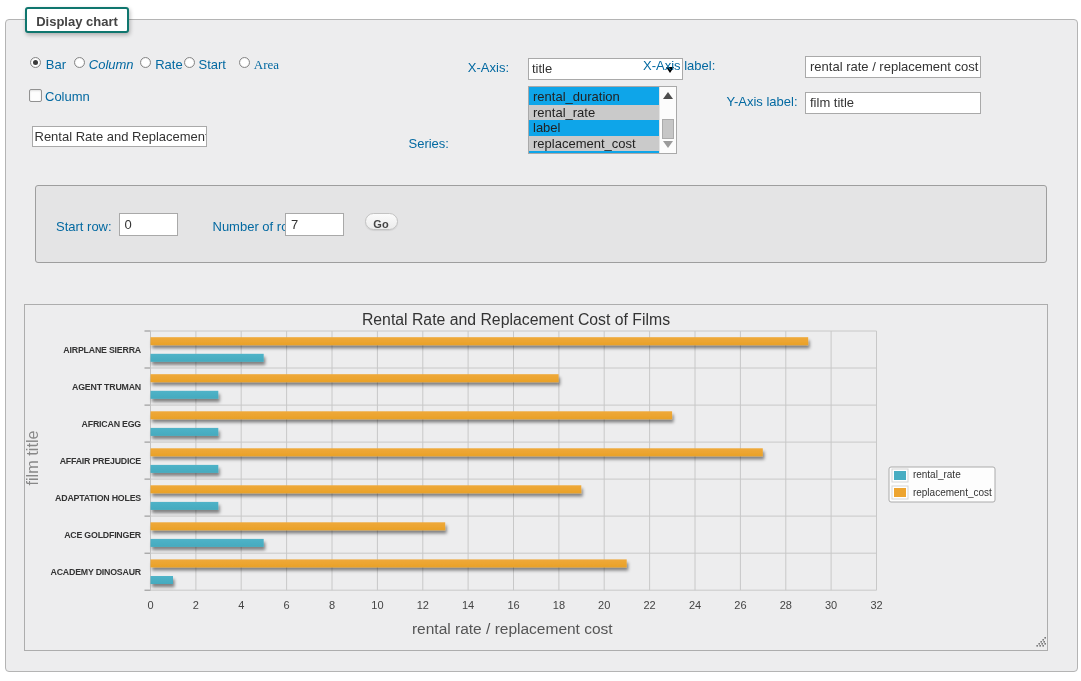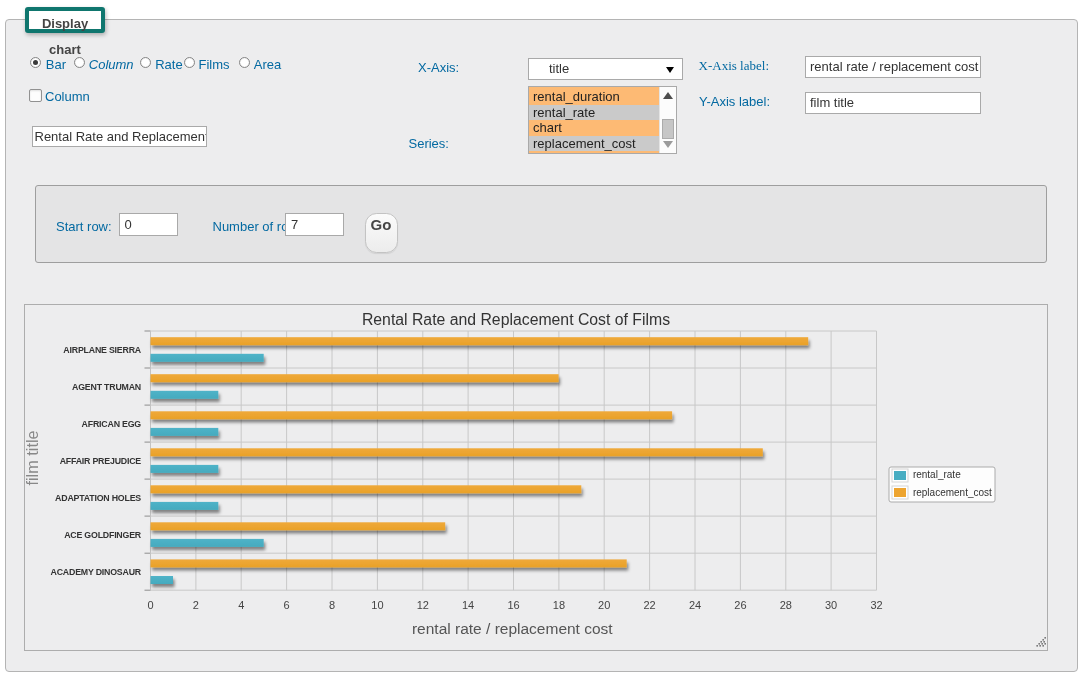--- a/index.html
+++ b/index.html
@@ -1,76 +1,76 @@
 <!DOCTYPE html>
 <html><head><meta charset="utf-8"><title>Display chart</title>
 <style>
 * { margin:0; padding:0; box-sizing:border-box; }
 html,body { width:1081px; height:681px; background:#fff; font-family:"Liberation Sans",sans-serif; position:relative; overflow:hidden; }
 .abs { position:absolute; }
 .fieldset { left:5px; top:19px; width:1073px; height:653px; background:#ededee; border:1px solid #b4b4b4; border-radius:4px; }
-.flegend { left:25px; top:7px; width:80px; height:26px; background:#fff; border:4px solid #0f766e; border-radius:3px; box-shadow:1px 2px 4px rgba(0,0,0,.28); font-size:13px; font-weight:bold; color:#444; line-height:26px; text-align:center; z-index:5; }
+.flegend { left:25px; top:7px; width:104px; height:26px; background:#fff; border:2px solid #0f766e; border-radius:3px; box-shadow:1px 2px 4px rgba(0,0,0,.28); font-size:13px; font-weight:bold; color:#444; line-height:26px; text-align:center; z-index:5; }
 .lbl { position:absolute; font-size:13px; color:#0369a1; white-space:nowrap; line-height:15px; }
 .radio { width:11px; height:11px; border:1px solid #878787; border-radius:50%; background:radial-gradient(#ffffff 50%, #dcdcdc); position:absolute; }
 .radio.on::after { content:""; position:absolute; left:2px; top:2px; width:5px; height:5px; border-radius:50%; background:#3a3a3a; }
 .cb { width:13px; height:13px; border:1px solid #919191; border-radius:2px; background:#fdfdfd; position:absolute; box-shadow:inset 0 1px 2px rgba(0,0,0,.12); }
 .inp { position:absolute; background:#fff; border:1px solid #a9a9a9; font-size:13px; color:#333; padding:0 0 0 4px; white-space:nowrap; overflow:hidden; }
 .sel { position:absolute; background:#fff; border:1px solid #a9a9a9; font-size:13px; color:#333; }
 .tri-d { position:absolute; width:0; height:0; border-left:4.5px solid transparent; border-right:4.5px solid transparent; border-top:6px solid #000; }
 .panel { left:35px; top:185px; width:1012px; height:78px; background:#e4e4e5; border:1px solid #9e9e9e; border-radius:3px; }
-.gobtn { left:364.5px; top:213px; width:33px; height:40px; border:1px solid #c3c3c3; border-radius:11.5px; background:linear-gradient(#fbfbfb,#ececec); font-size:15px; font-weight:bold; color:#454545; text-align:center; line-height:21px; box-shadow:0 1px 1px rgba(0,0,0,.08); }
+.gobtn { left:364.5px; top:213px; width:33px; height:17px; border:1px solid #c3c3c3; border-radius:11.5px; background:linear-gradient(#fbfbfb,#ececec); font-size:11px; font-weight:bold; color:#454545; text-align:center; line-height:21px; box-shadow:0 1px 1px rgba(0,0,0,.08); }
 .chart { left:24px; top:304px; width:1024px; height:347px; border:1px solid #adadad; background:#ededee; }
-.lbox { left:528px; top:86px; width:149px; height:68px; background:#fdba74; border:1px solid #a9a9a9; overflow:hidden; }
+.lbox { left:528px; top:86px; width:149px; height:68px; background:#0ea5e9; border:1px solid #a9a9a9; overflow:hidden; }
 .opt { height:15.5px; line-height:15.5px; font-size:13px; color:#222; padding-left:4px; white-space:nowrap; }
 .opt.seld { background:#cacaca; }
 .sbar { position:absolute; right:0; top:0; width:17px; height:66px; background:#fcfcfc; border-left:1px solid #e4e4e4; }
 .sthumb { position:absolute; right:2.5px; top:32px; width:12px; height:20px; background:#c6c6c6; border:1px solid #ababab; }
 .tri-up { position:absolute; right:3.5px; top:5px; width:0; height:0; border-left:5px solid transparent; border-right:5px solid transparent; border-bottom:7px solid #4d4d4d; }
 .tri-dn { position:absolute; right:3.5px; bottom:5px; width:0; height:0; border-left:5px solid transparent; border-right:5px solid transparent; border-top:7px solid #9b9b9b; }
 </style></head>
 <body>
 <div class="abs fieldset"></div>
 <div class="abs flegend">Display chart</div>
 
 <div class="radio on" style="left:30px;top:57px;"></div>
 <div class="lbl" style="left:45.8px;top:56.5px;">Bar</div>
 <div class="radio" style="left:73.5px;top:57px;"></div>
 <div class="lbl" style="left:88.8px;top:56.5px;font-style:italic;">Column</div>
 <div class="radio" style="left:140px;top:57px;"></div>
 <div class="lbl" style="left:155.2px;top:56.5px;">Rate</div>
 <div class="radio" style="left:183.5px;top:57px;"></div>
-<div class="lbl" style="left:198.5px;top:56.5px;">Films</div>
+<div class="lbl" style="left:198.5px;top:56.5px;">Start</div>
 <div class="radio" style="left:238.5px;top:57px;"></div>
-<div class="lbl" style="left:253.8px;top:56.5px;">Area</div>
+<div class="lbl" style="left:253.8px;top:56.5px;font-family:Liberation Serif, serif;">Area</div>
 
 <div class="cb" style="left:28.5px;top:89px;"></div>
 <div class="lbl" style="left:45px;top:88.5px;">Column</div>
 
 <div class="inp" style="left:31.5px;top:126px;width:175px;height:21px;line-height:19px;padding-left:2px;">Rental Rate and Replacement Cost of Films</div>
 
-<div class="lbl" style="left:418px;top:60px;width:122px;text-align:left;">X-Axis:</div>
-<div class="sel" style="left:528px;top:57.5px;width:154.5px;height:22px;line-height:20px;padding-left:20px;">title<span class="tri-d" style="right:8px;top:8px;"></span></div>
+<div class="lbl" style="left:387px;top:60px;width:122px;text-align:right;">X-Axis:</div>
+<div class="sel" style="left:528px;top:57.5px;width:154.5px;height:22px;line-height:20px;padding-left:3px;">title<span class="tri-d" style="right:8px;top:8px;"></span></div>
 
 <div class="abs lbox">
   <div style="height:2px;"></div>
   <div class="opt">rental_duration</div>
   <div class="opt seld">rental_rate</div>
-  <div class="opt">chart</div>
+  <div class="opt">label</div>
   <div class="opt seld">replacement_cost</div>
   <div class="sbar">
       <span class="tri-up"></span>
       <span class="sthumb"></span>
       <span class="tri-dn"></span>
     </div>
 </div>
 <div class="lbl" style="left:408.5px;top:136px;width:122px;">Series:</div>
 
-<div class="lbl" style="left:643px;top:57.5px;width:126px;text-align:right;font-family:Liberation Serif, serif;">X-Axis label:</div>
+<div class="lbl" style="left:643px;top:57.5px;width:126px;text-align:left;">X-Axis label:</div>
 <div class="inp" style="left:805px;top:55.5px;width:176px;height:22px;line-height:20px;">rental rate / replacement cost</div>
-<div class="lbl" style="left:671.5px;top:94px;width:126px;text-align:center;">Y-Axis label:</div>
+<div class="lbl" style="left:671.5px;top:94px;width:126px;text-align:right;">Y-Axis label:</div>
 <div class="inp" style="left:805px;top:91.5px;width:176px;height:22px;line-height:20px;">film title</div>
 
 <div class="abs panel"></div>
 <div class="lbl" style="left:56px;top:218.5px;">Start row:</div>
 <div class="inp" style="left:118.5px;top:213px;width:59px;height:23px;line-height:21px;padding-left:5px;">0</div>
 <div class="lbl" style="left:184.5px;top:218.5px;margin-left:28px;">Number of rows:</div>
 <div class="inp" style="left:285px;top:213px;width:59px;height:23px;line-height:21px;padding-left:5px;">7</div>
 <div class="abs gobtn">Go</div>
 
 <div class="abs chart">

